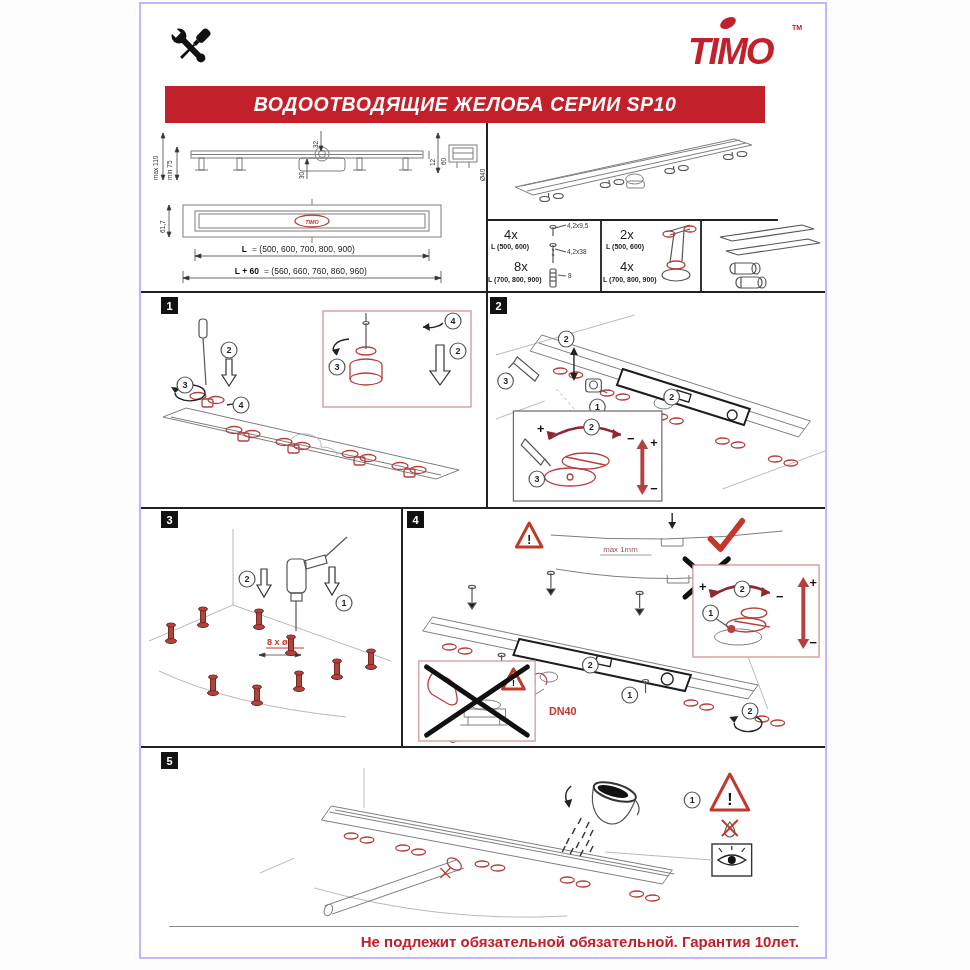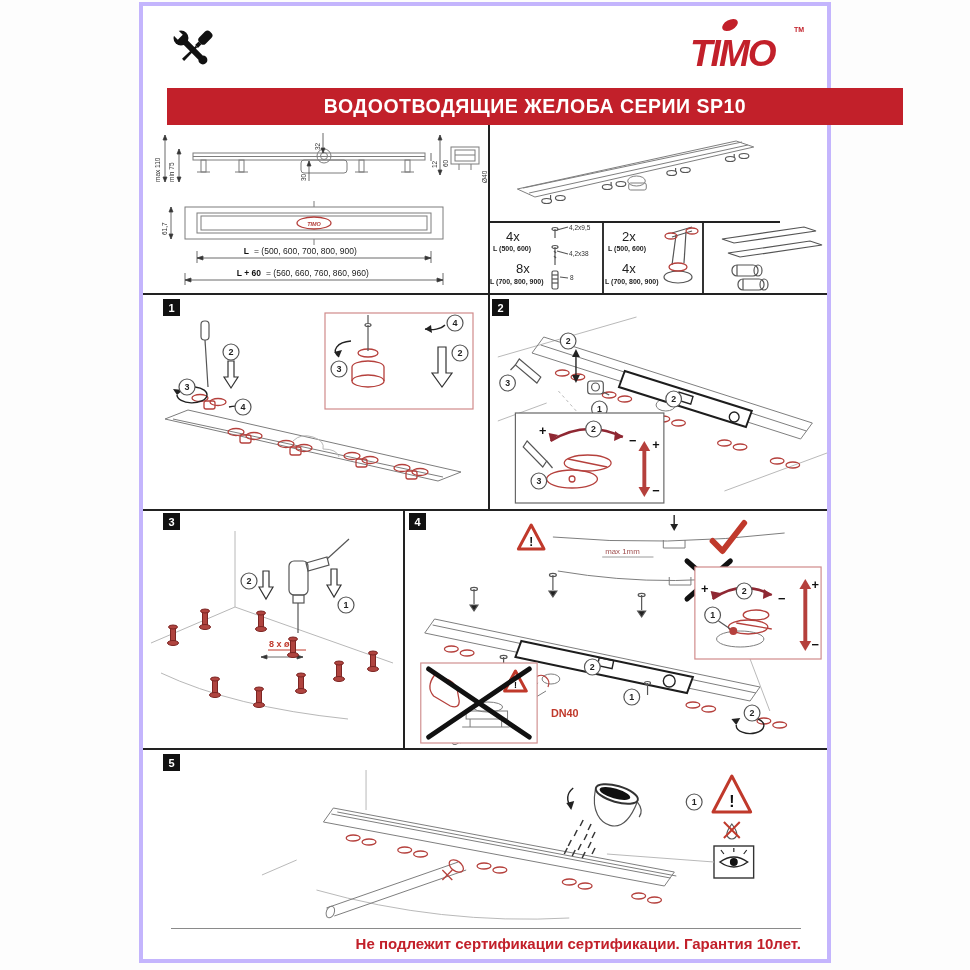--- a/index.html
+++ b/index.html
@@ -1,24 +1,24 @@
 <!DOCTYPE html>
 <html><head>
 <meta charset="utf-8">
 <style>
   * { margin:0; padding:0; box-sizing:content-box; }
   html,body { width:970px; height:970px; background:#fff; font-family:"Liberation Sans", sans-serif; }
   .page { position:relative; width:970px; height:970px; background:#fdfdfd; overflow:hidden; }
-  .frame { position:absolute; left:139px; top:2px; width:684px; height:953px; border:4px solid #c4b5fd; background:#fff; }
+  .frame { position:absolute; left:139px; top:2px; width:684px; height:953px; border:2px solid #c4b5fd; background:#fff; }
 
   
   .tools-svg { position:absolute; left:24px; top:18px; width:52px; height:52px; }
   .logo-svg { position:absolute; right:20px; top:8px; width:118px; height:66px; }
-  .banner { position:absolute; left:24px; top:82px; width:736px; height:37px; background:#c2202a;
-            display:flex; align-items:center; justify-content:center; }
+  .banner { position:absolute; left:24px; top:82px; width:600px; height:37px; background:#c2202a;
+            display:flex; align-items:center; justify-content:center;font-style:italic; }
   .banner span { color:#fff; font-weight:bold; font-size:19.5px; letter-spacing:.5px; }
 
   
   .hdiv { position:absolute; left:0; width:684px; height:2px; background:#222; }
   .vdiv { position:absolute; width:2px; background:#222; }
 
   
   .stepnum { position:absolute; width:17px; height:17px; background:#111; color:#fff;
              font-size:11px; font-weight:bold; display:flex; align-items:center; justify-content:center; z-index:5; }
 
@@ -778,16 +778,16 @@
       <path d="M582,112 Q596,102 610,112 Q596,122 582,112 z" fill="none" stroke="#222" stroke-width="1.5"></path>
       <circle cx="596" cy="112" r="4" fill="#111"></circle>
       <line x1="586" y1="104" x2="583" y2="100" stroke="#222" stroke-width="1.2"></line>
       <line x1="596" y1="102" x2="596" y2="98" stroke="#222" stroke-width="1.2"></line>
       <line x1="606" y1="104" x2="609" y2="100" stroke="#222" stroke-width="1.2"></line>
       <line class="lnL" x1="576" y1="112" x2="468" y2="104"></line>
     </g>
   </svg>
 
   <div class="footline"></div>
-  <div class="footnote">Не подлежит сертификации сертификации. Гарантия 10лет.</div>
+  <div class="footnote">Не подлежит обязательной обязательной. Гарантия 10лет.</div>
 
  </div>
 </div>
 
 </body></html>

